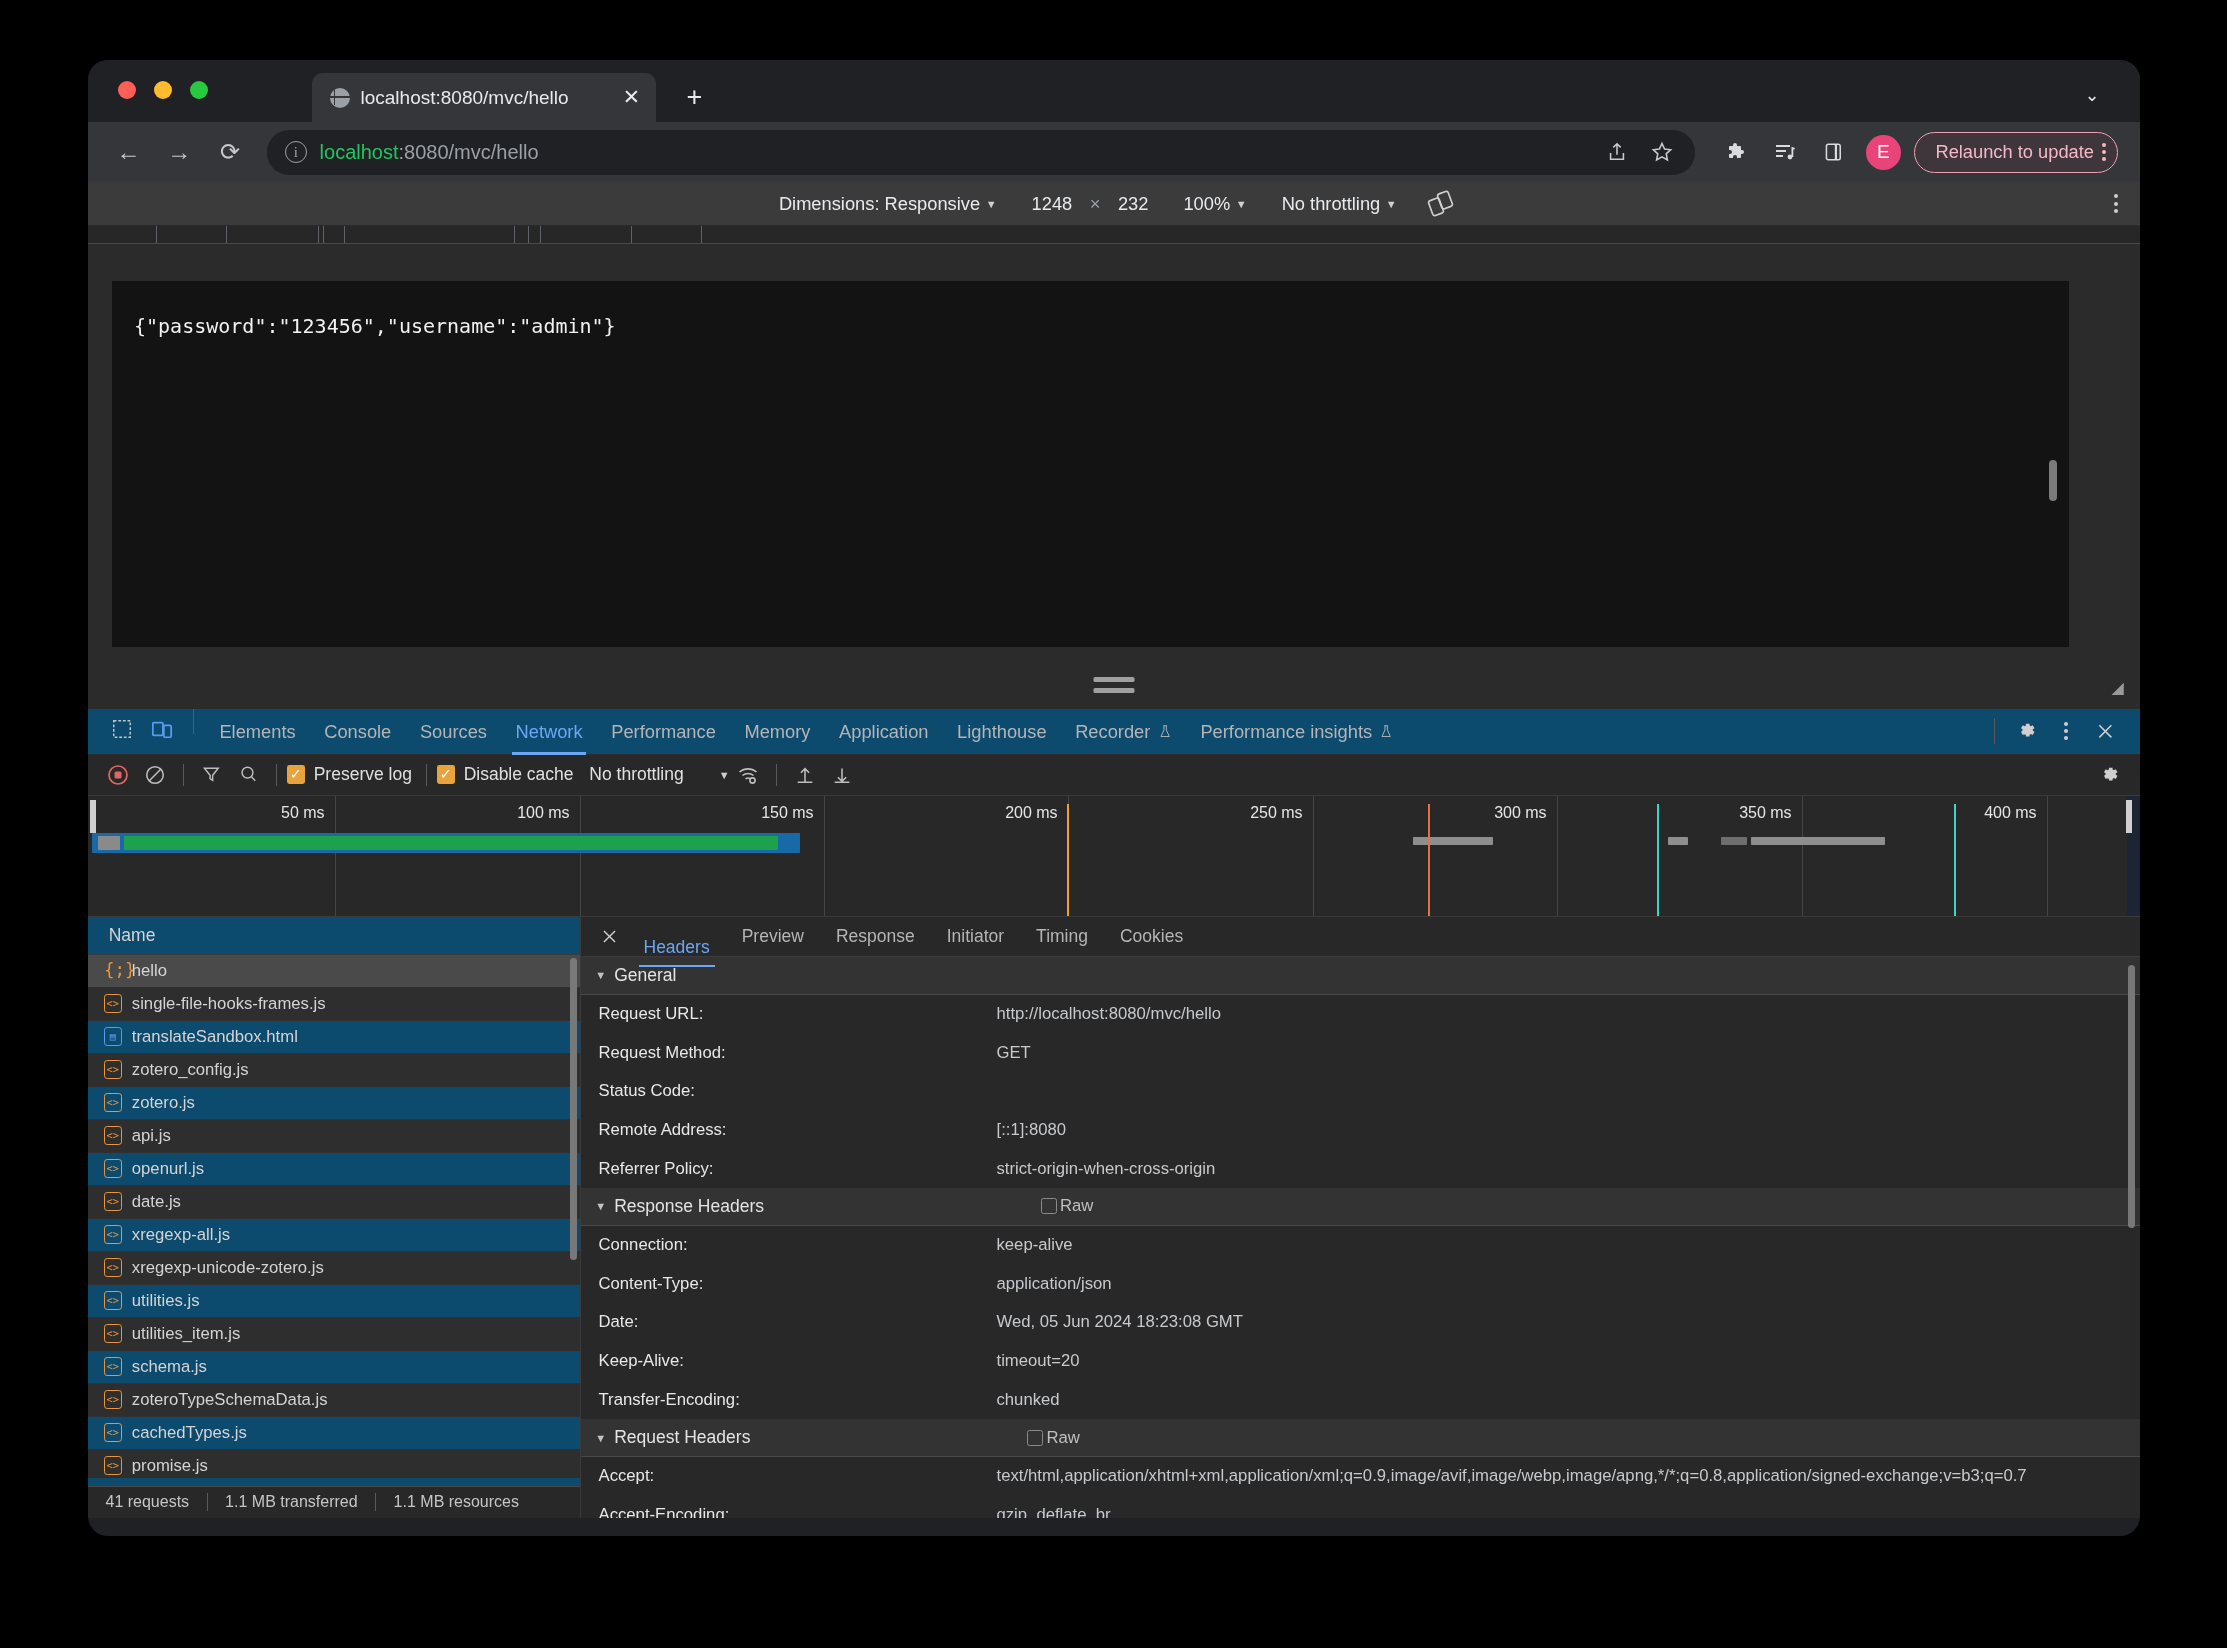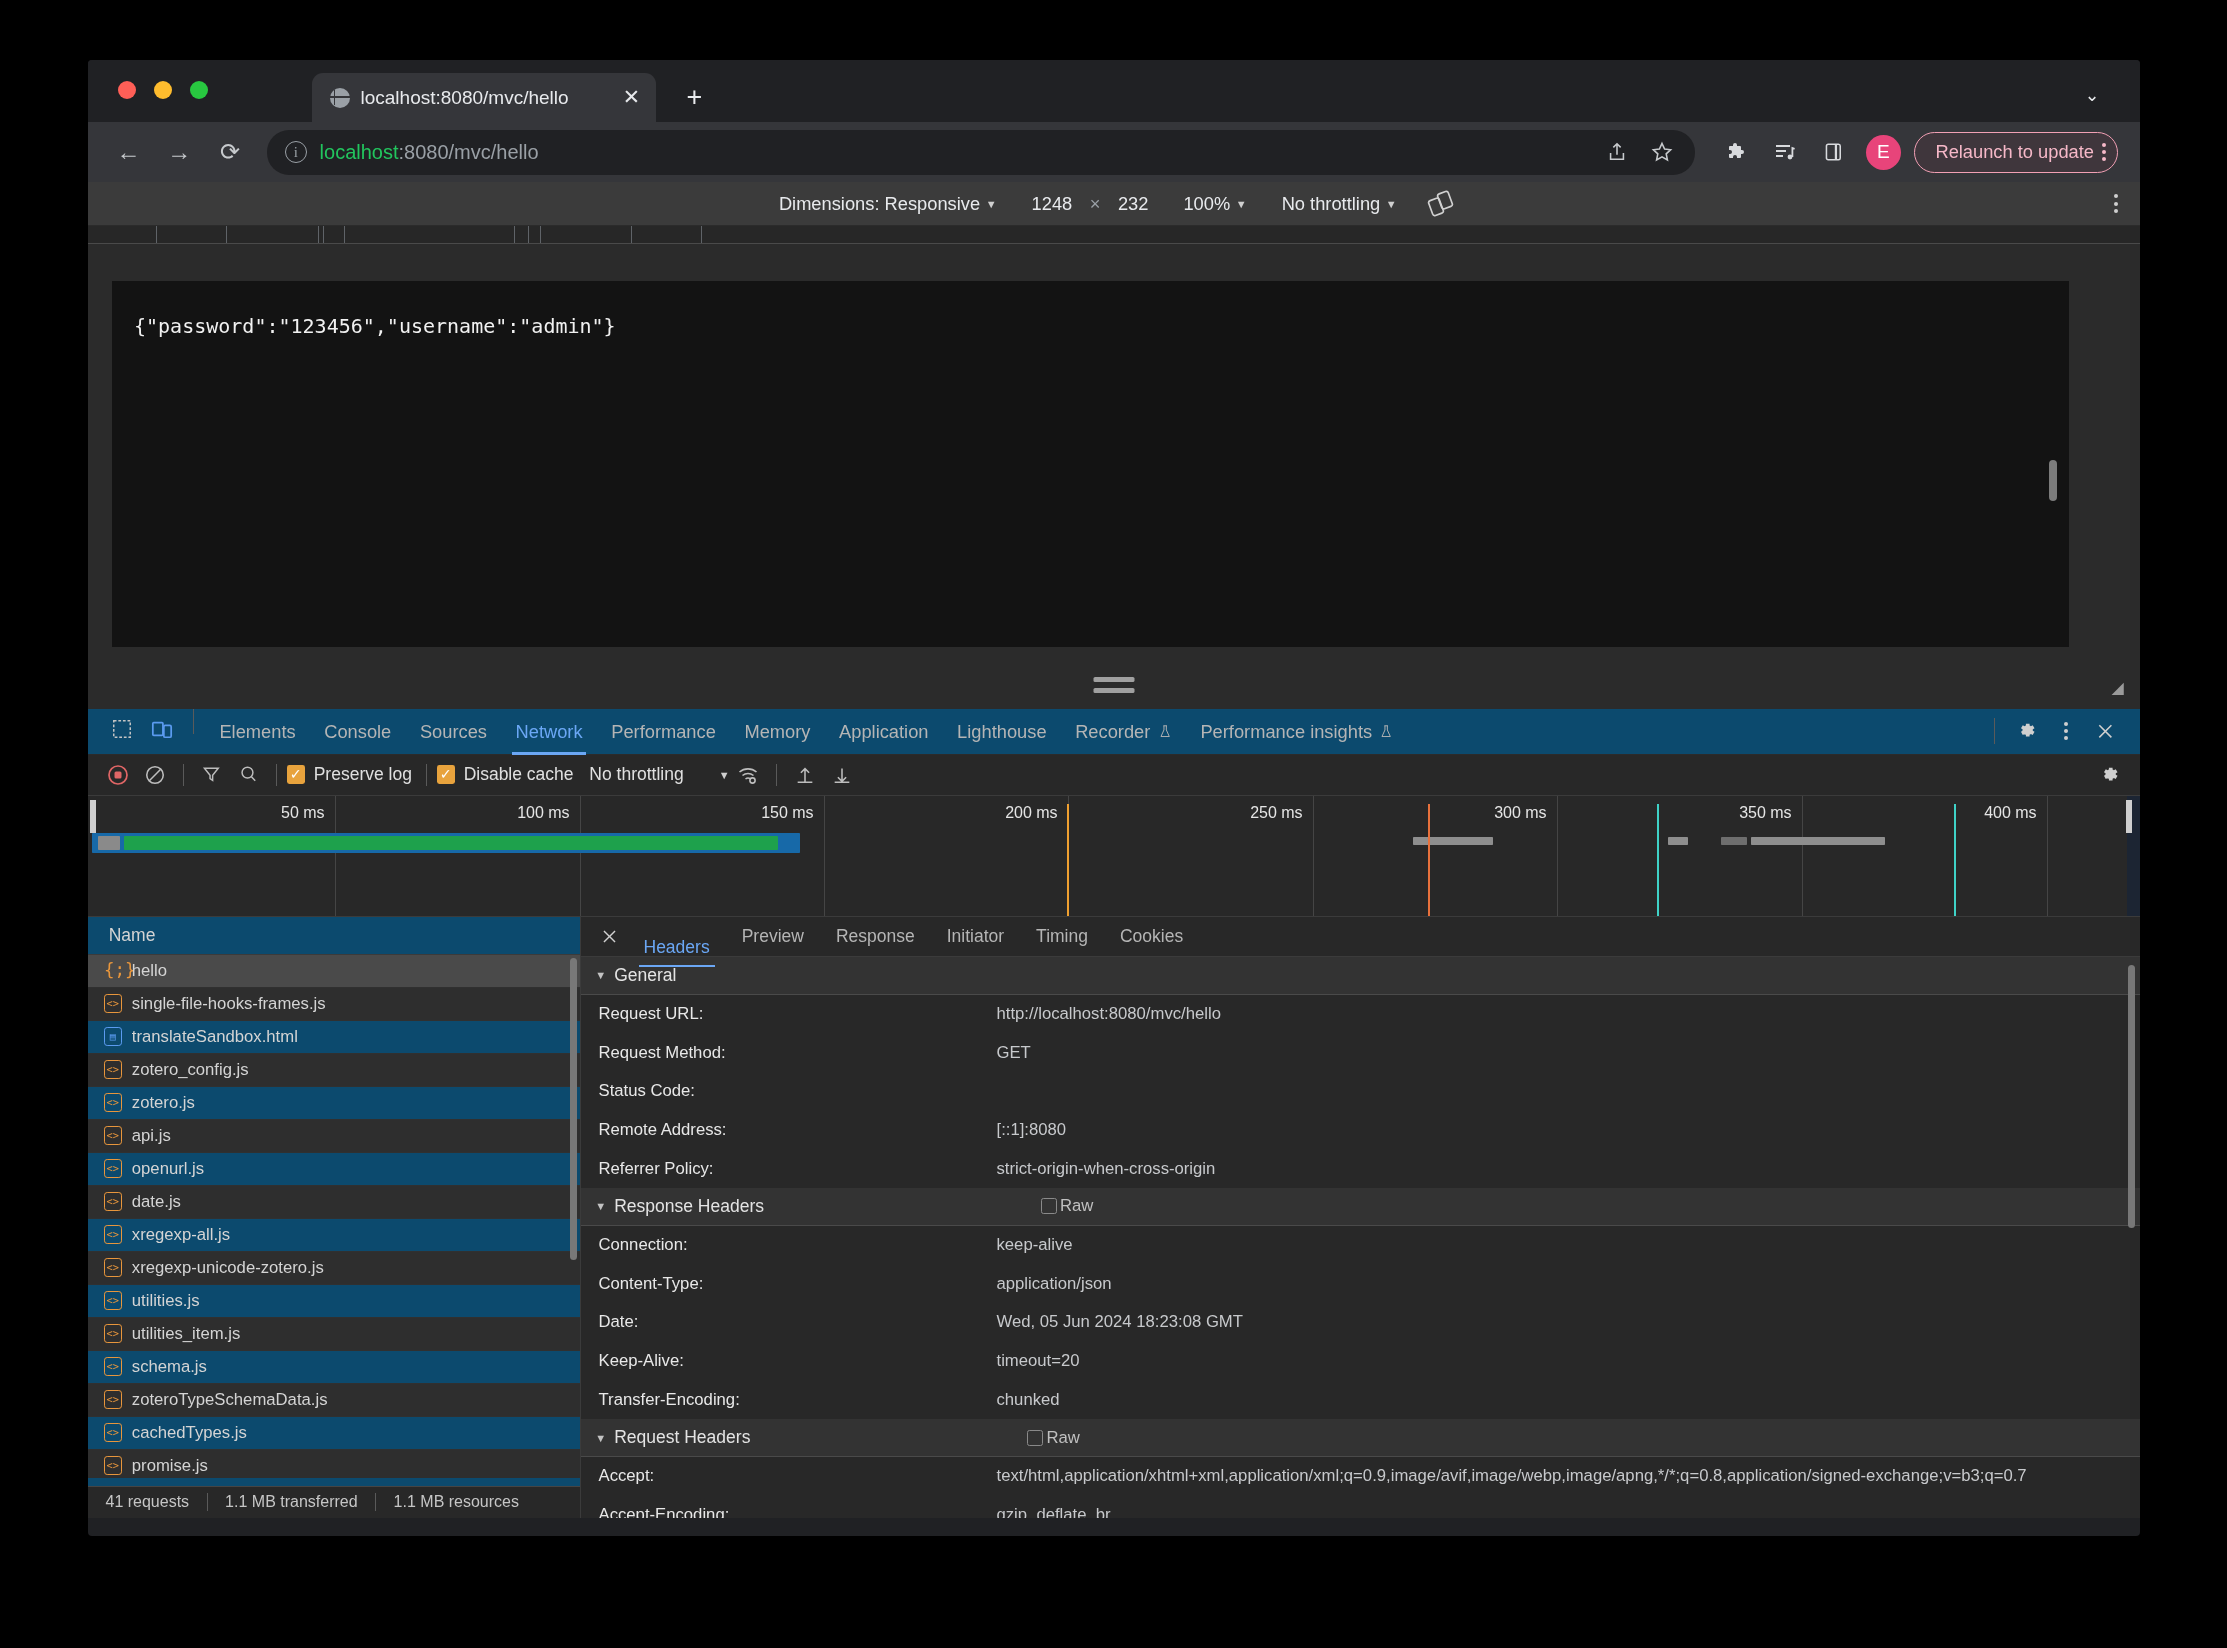--- a/index.html
+++ b/index.html
@@ -7,21 +7,21 @@
     width: 2227px; height: 1648px;
     background: #000;
     font-family: "Liberation Sans", sans-serif;
     overflow: hidden;
   }
   .window {
     position: absolute;
     left: 88px; top: 60px;
     width: 2052px; height: 1476px;
     background: #202124;
-    border-radius: 4px;
+    border-radius: 20px;
     overflow: hidden;
     box-shadow: 0 8px 32px rgba(0,0,0,.6);
   }
 
   
   .titlebar {
     height: 62px;
     background: #202124;
     position: relative;
     display: flex;

